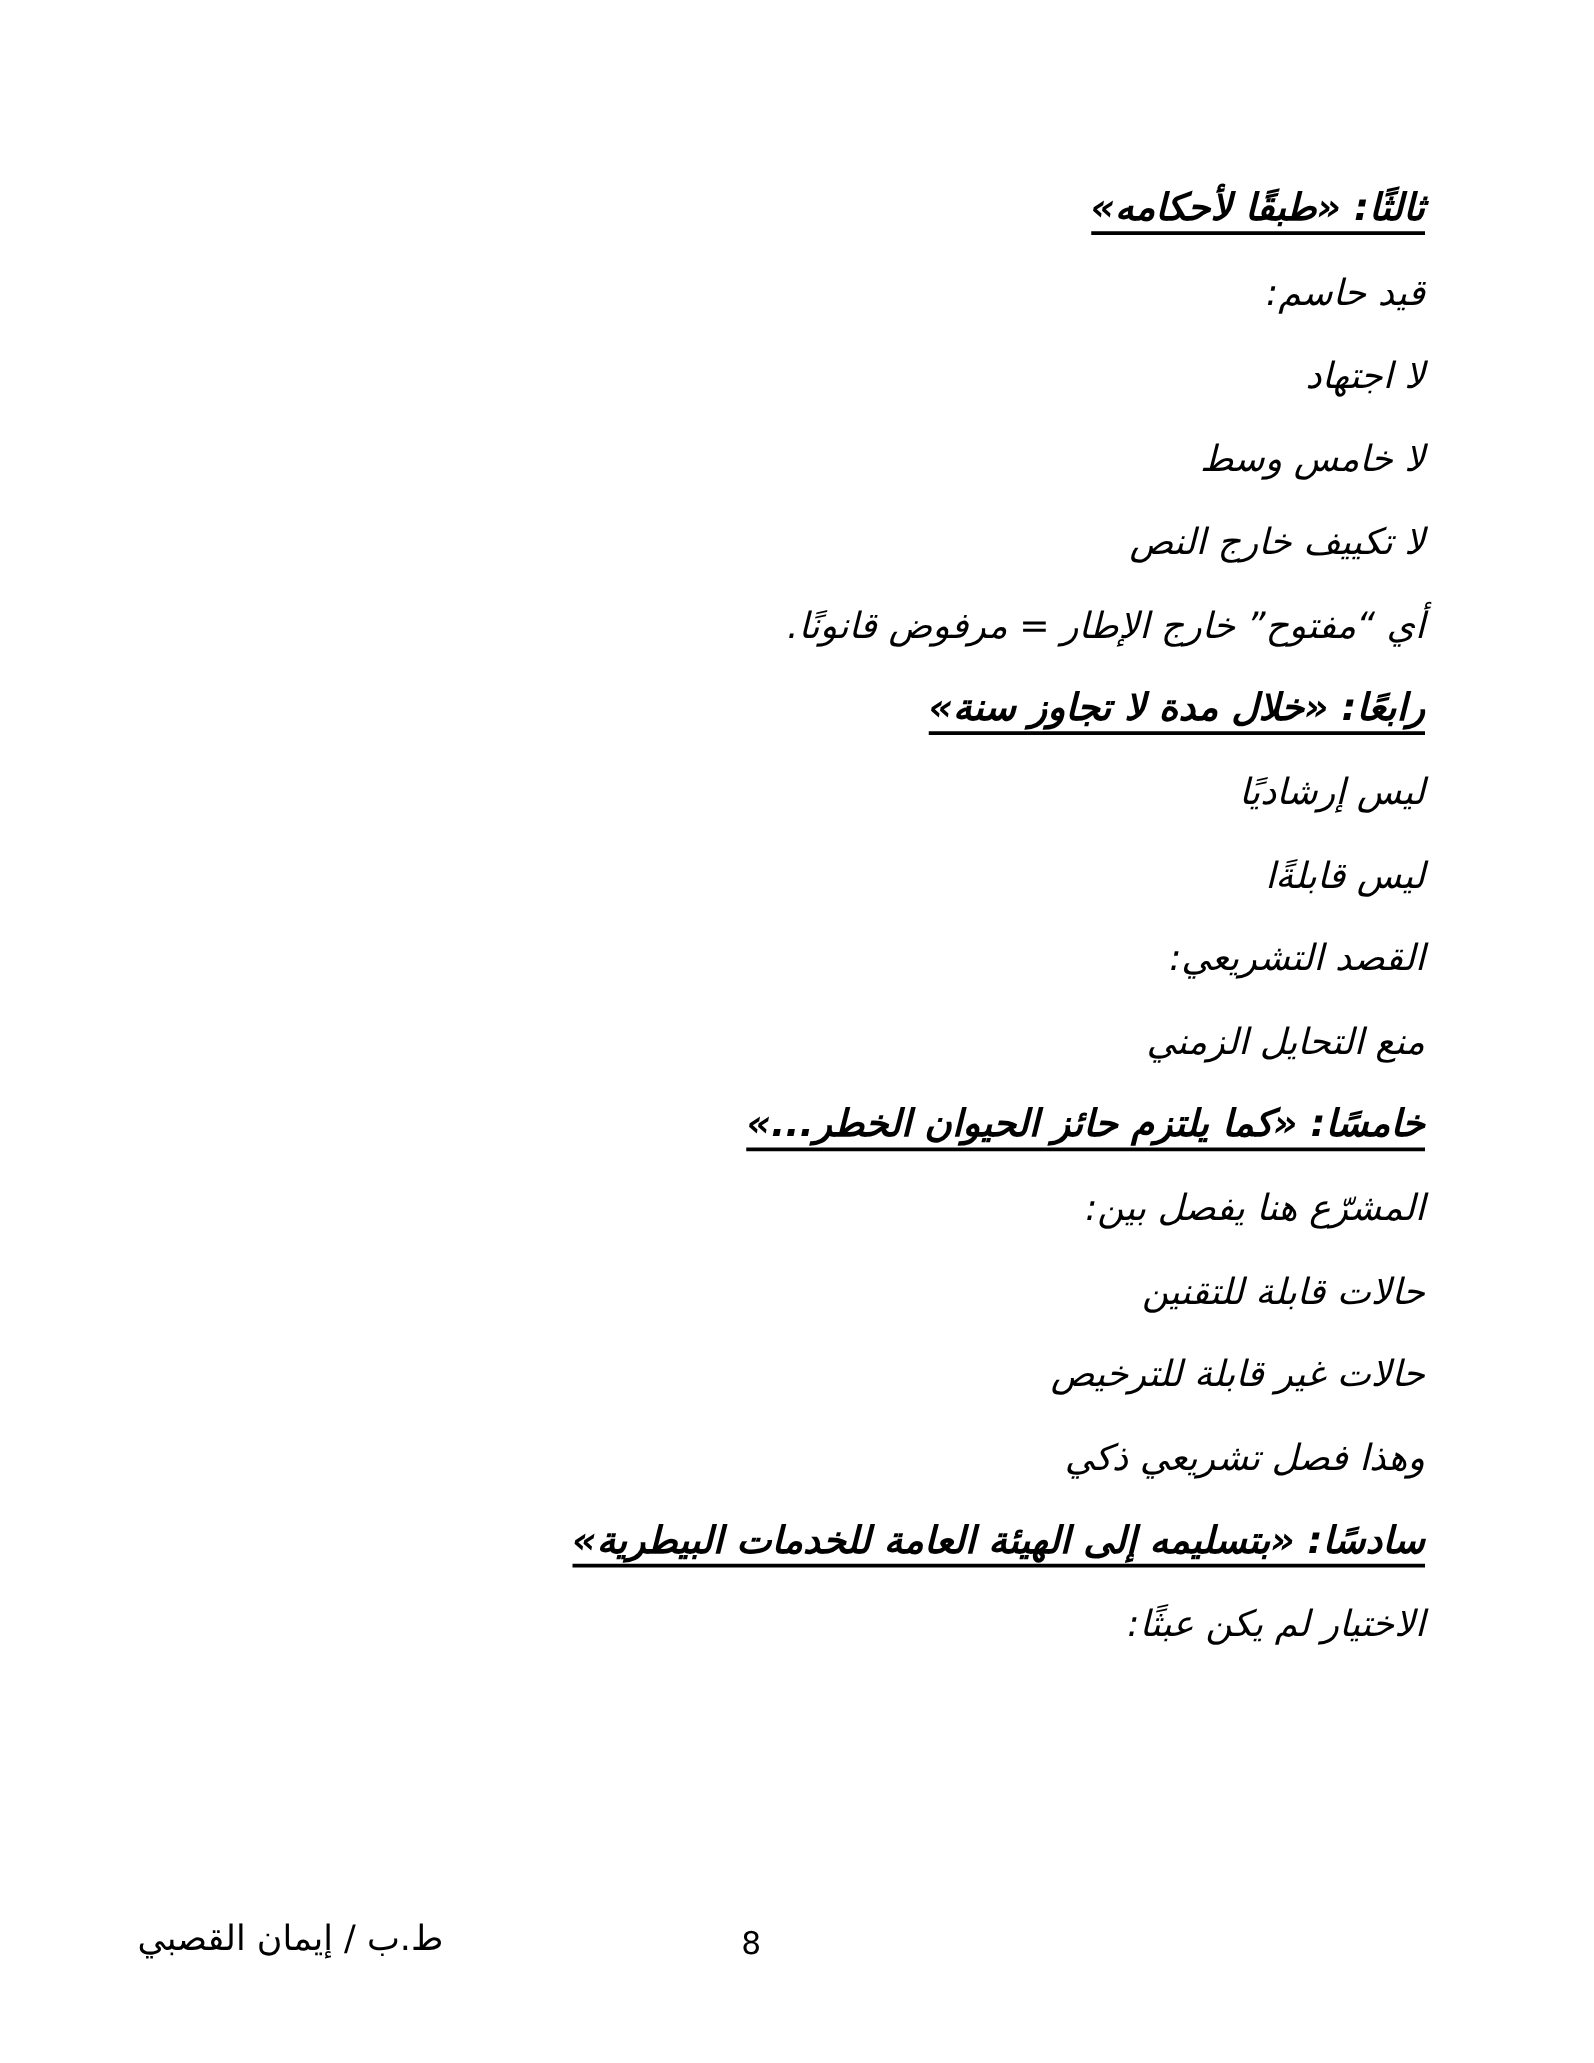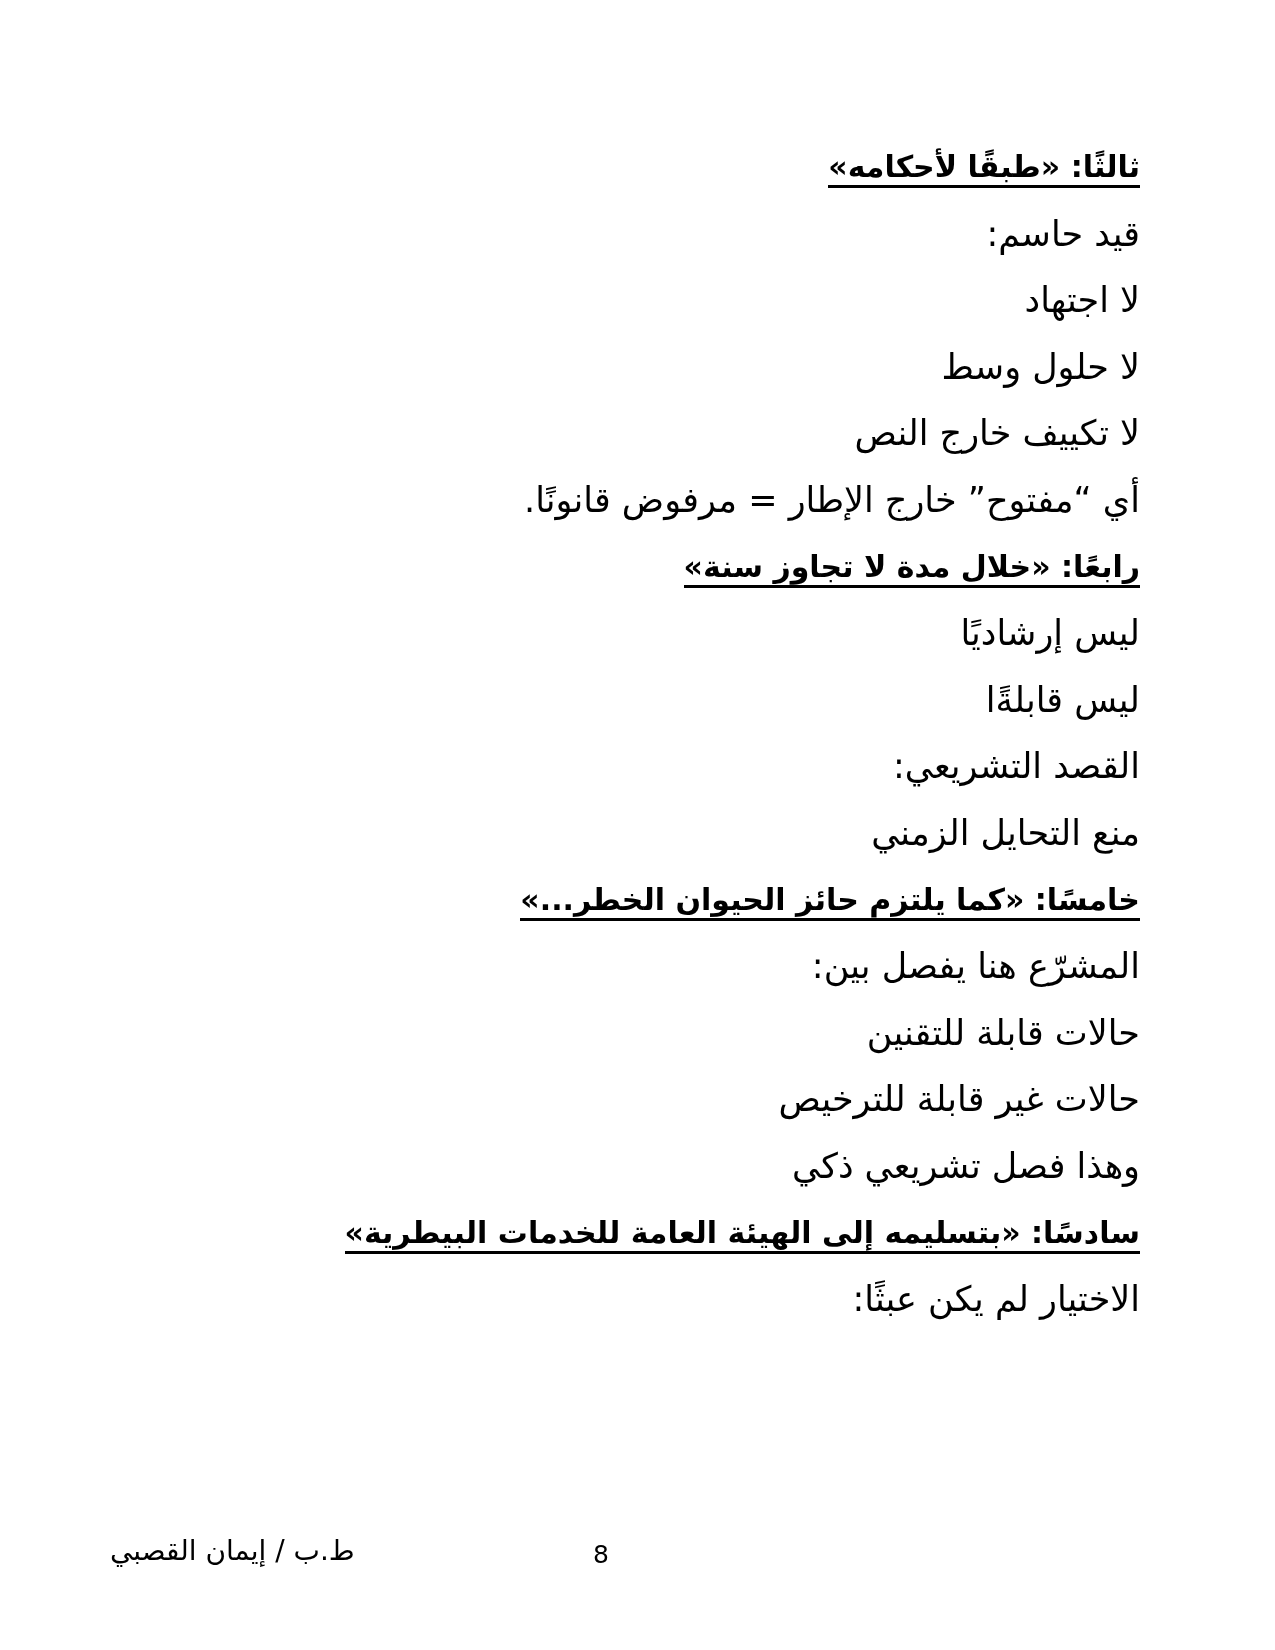--- a/index.html
+++ b/index.html
@@ -20,24 +20,25 @@
     inset: 0;
     background: #ffffff;
   }
   .content {
     position: absolute;
     top: 134px;
     right: 135px;
     left: 104px;
     direction: rtl;
     text-align: right;
+    font-style: italic;
   }
   .line {
     line-height: 66.6px;
-    font-size: 35px;
+    font-size: 29px;
     white-space: nowrap;
     font-weight: 400;
   }
   .line.heading {
     font-size: 30px;
     font-weight: 700;
   }
   .line.heading .u {
     border-bottom: 3px solid #000000;
     padding-bottom: 1px;
@@ -61,21 +62,21 @@
 </style>
 </head>
 <body>
 
 <div class="page">
 
   <div class="content">
     <div class="line heading"><span class="u">ثالثًا: «طبقًا لأحكامه»</span></div>
     <div class="line">قيد حاسم:</div>
     <div class="line">لا اجتهاد</div>
-    <div class="line">لا حلول وسط</div>
+    <div class="line">لا خامس وسط</div>
     <div class="line">لا تكييف خارج النص</div>
     <div class="line">أي “مفتوح” خارج الإطار = مرفوض قانونًا.</div>
     <div class="line heading"><span class="u">رابعًا: «خلال مدة لا تجاوز سنة»</span></div>
     <div class="line">ليس إرشاديًا</div>
     <div class="line">ليس قابلةًا</div>
     <div class="line">القصد التشريعي:</div>
     <div class="line">منع التحايل الزمني</div>
     <div class="line heading"><span class="u">خامسًا: «كما يلتزم حائز الحيوان الخطر...»</span></div>
     <div class="line">المشرّع هنا يفصل بين:</div>
     <div class="line">حالات قابلة للتقنين</div>

